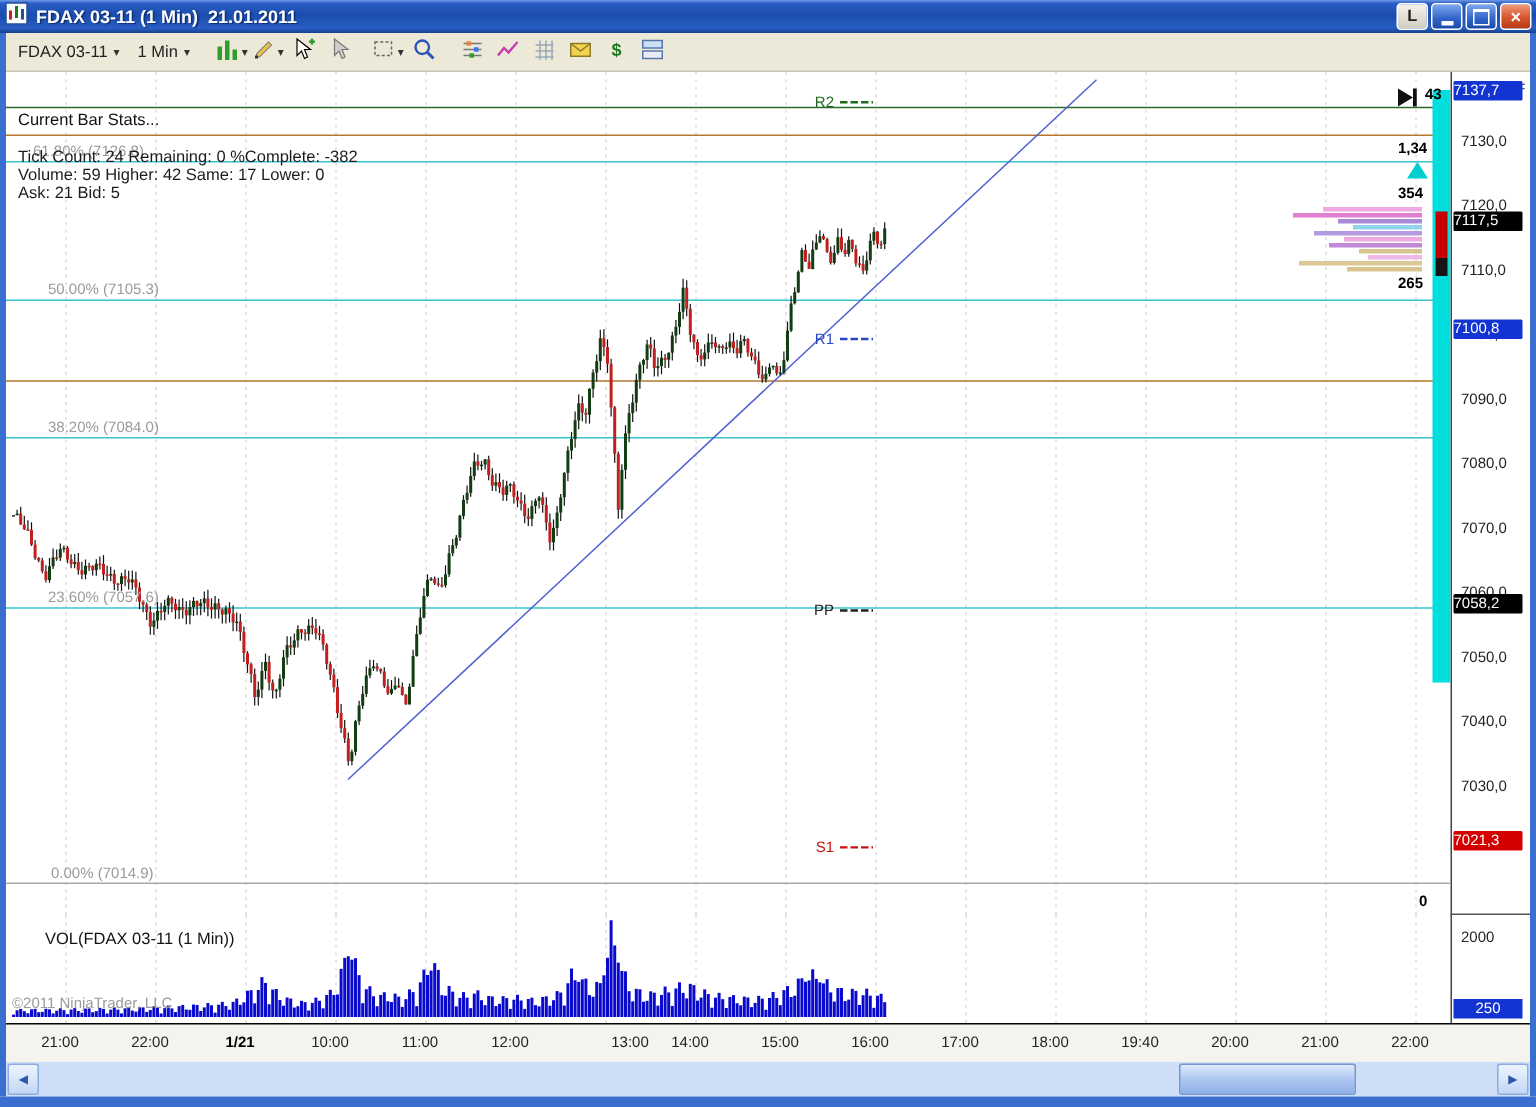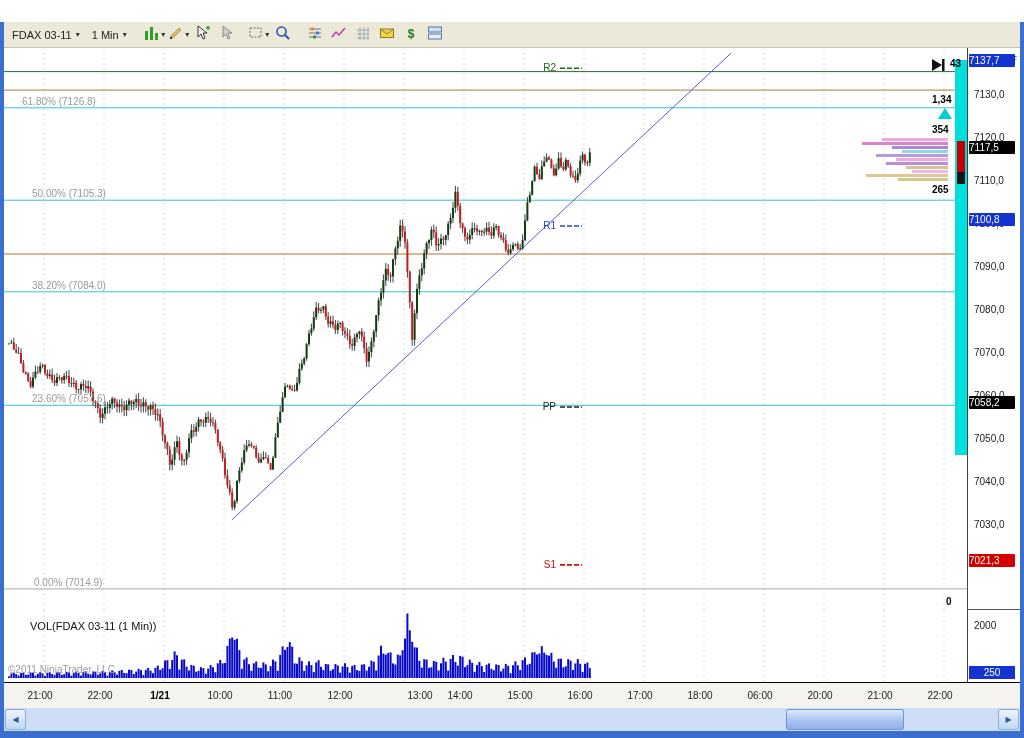--- a/index.html
+++ b/index.html
@@ -74,20 +74,41 @@
     display:flex;align-items:center;justify-content:center;font-size:8px;color:#2d55a8;}
   #sb-left{left:1px;} #sb-right{right:1px;}
   .sb-thumb{position:absolute;left:782px;top:1px;width:118px;height:21px;border-radius:2px;
     background:linear-gradient(180deg,#dce9fb,#aac4ef 55%,#8fb0e8);border:1px solid #7596d2;box-sizing:border-box;}
 </style>
 </head>
 <body>
 
 <div id="window">
 
+  <div id="titlebar">
+    <span>
+      <svg width="16" height="16">
+          <rect x="1" y="1" width="14" height="14" fill="#fdfdfd" stroke="#23509c"></rect>
+          <rect x="3" y="6" width="2" height="6" fill="#c22020"></rect>
+          <rect x="7" y="3" width="2" height="8" fill="#1a7a1a"></rect>
+          <rect x="11" y="5" width="2" height="7" fill="#23509c"></rect>
+        </svg>
+    </span>
+    <span class="title">FDAX 03-11 (1 Min)  21.01.2011</span>
+    <button class="wbtn lbtn">L</button>
+    <button class="wbtn blue">
+        <span class="glyph-min"></span>
+      </button>
+    <button class="wbtn blue">
+        <span class="glyph-max"></span>
+      </button>
+    <button class="wbtn red">
+        <span>×</span>
+      </button>
+  </div>
 
   <div id="toolbar">
     <span class="tb-dd">
       <span>FDAX 03-11</span>
       <span class="caret">▾</span>
     </span>
     <span class="tb-dd">
       <span>1 Min</span>
       <span class="caret">▾</span>
     </span>
@@ -680,20 +701,26 @@
         <line x1="556" y1="516.9" x2="578" y2="516.9" stroke="#cc1111" stroke-width="1.6" stroke-dasharray="5,2"></line>
         <text x="552" y="519.9" text-anchor="end" font-size="10" font-family="Liberation Sans, sans-serif" fill="#cc1111">S1</text>
       </svg>
     <div id="fib-labels">
         <div class="fib-label" style="left:18px;top:48px">61.80% (7126.8)</div>
         <div class="fib-label" style="left:28px;top:140px">50.00% (7105.3)</div>
         <div class="fib-label" style="left:28px;top:232px">38.20% (7084.0)</div>
         <div class="fib-label" style="left:28px;top:345px">23.60% (7057.6)</div>
         <div class="fib-label" style="left:30px;top:529px">0.00% (7014.9)</div>
       </div>
+    <div class="stats">
+      <div class="stats-title">Current Bar Stats...</div>
+      <div>Tick Count: 24  Remaining: 0  %Complete: -382</div>
+      <div>Volume: 59  Higher: 42  Same: 17  Lower: 0</div>
+      <div>Ask: 21   Bid: 5</div>
+    </div>
     <div class="cyan-strip"></div>
     <div class="red-bar"></div>
     <div class="black-bar"></div>
     <div id="depth-bars">
         <div class="depth-bar" style="top:90px;width:66px;background:#f0a8e0"></div>
         <div class="depth-bar" style="top:94px;width:86px;background:#e07fd0"></div>
         <div class="depth-bar" style="top:98px;width:56px;background:#a88ad8"></div>
         <div class="depth-bar" style="top:102px;width:46px;background:#8fd4ea"></div>
         <div class="depth-bar" style="top:106px;width:72px;background:#b49ae0"></div>
         <div class="depth-bar" style="top:110px;width:52px;background:#f0a8e0"></div>
@@ -1016,21 +1043,21 @@
       <div class="tlabel bold" style="left:140px">1/21</div>
       <div class="tlabel" style="left:200px">10:00</div>
       <div class="tlabel" style="left:260px">11:00</div>
       <div class="tlabel" style="left:320px">12:00</div>
       <div class="tlabel" style="left:400px">13:00</div>
       <div class="tlabel" style="left:440px">14:00</div>
       <div class="tlabel" style="left:500px">15:00</div>
       <div class="tlabel" style="left:560px">16:00</div>
       <div class="tlabel" style="left:620px">17:00</div>
       <div class="tlabel" style="left:680px">18:00</div>
-      <div class="tlabel" style="left:740px">06:00</div>
+      <div class="tlabel" style="left:740px">19:40</div>
       <div class="tlabel" style="left:800px">20:00</div>
       <div class="tlabel" style="left:860px">21:00</div>
       <div class="tlabel" style="left:920px">22:00</div>
     </div>
 
   <div id="scrollbar">
     <div class="sb-arrow" id="sb-left">
         <span>◀</span>
       </div>
     <div class="sb-thumb"></div>

